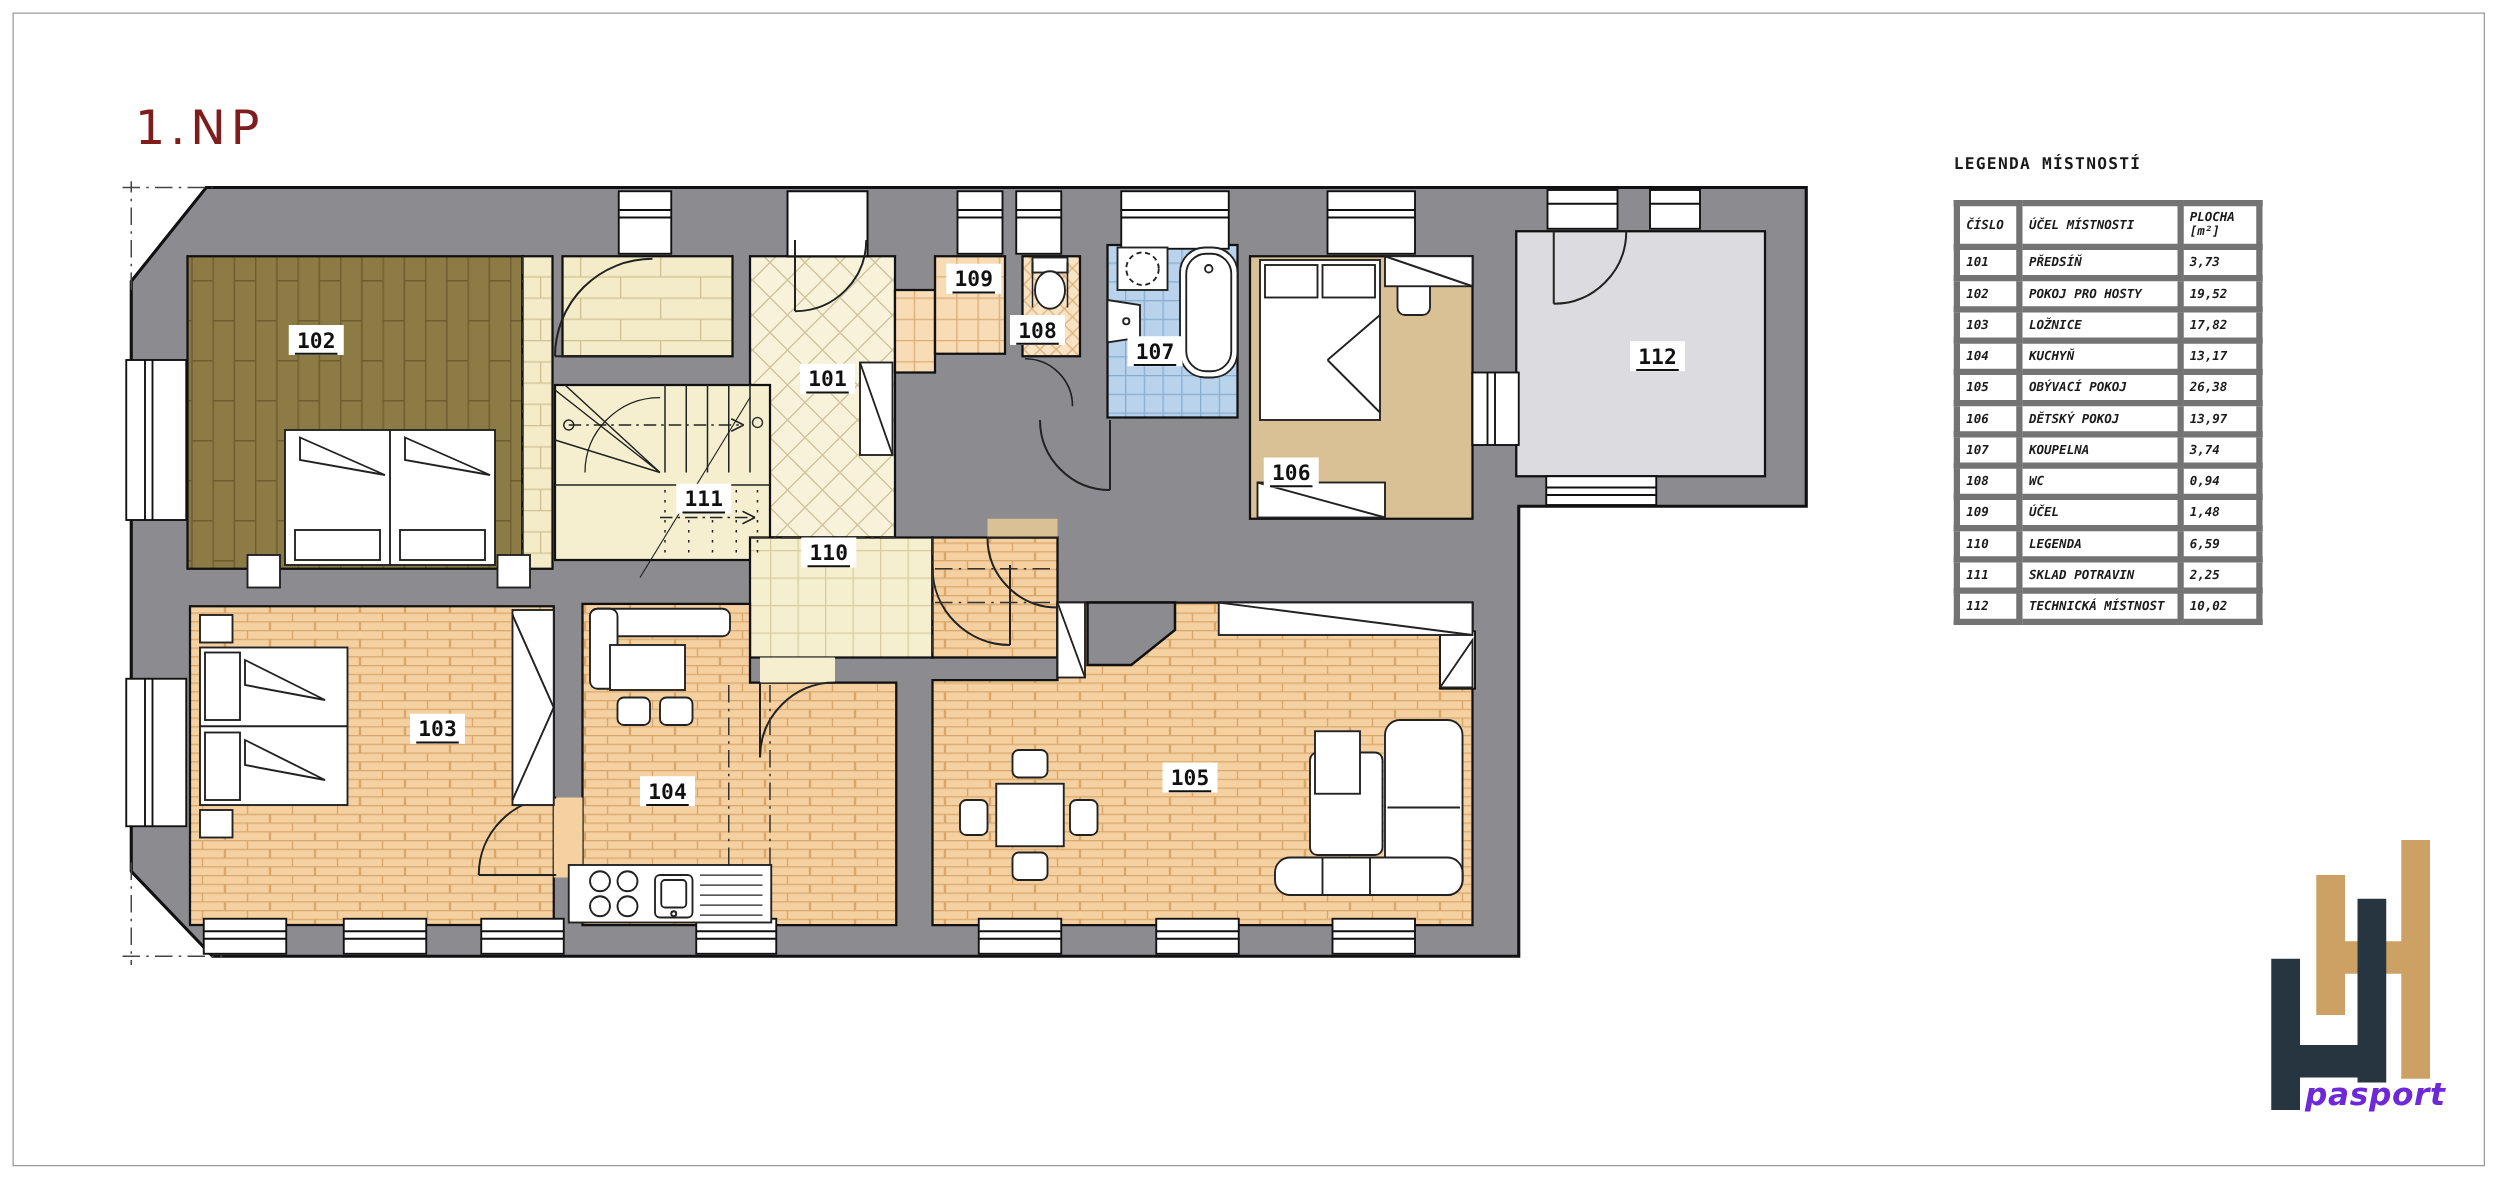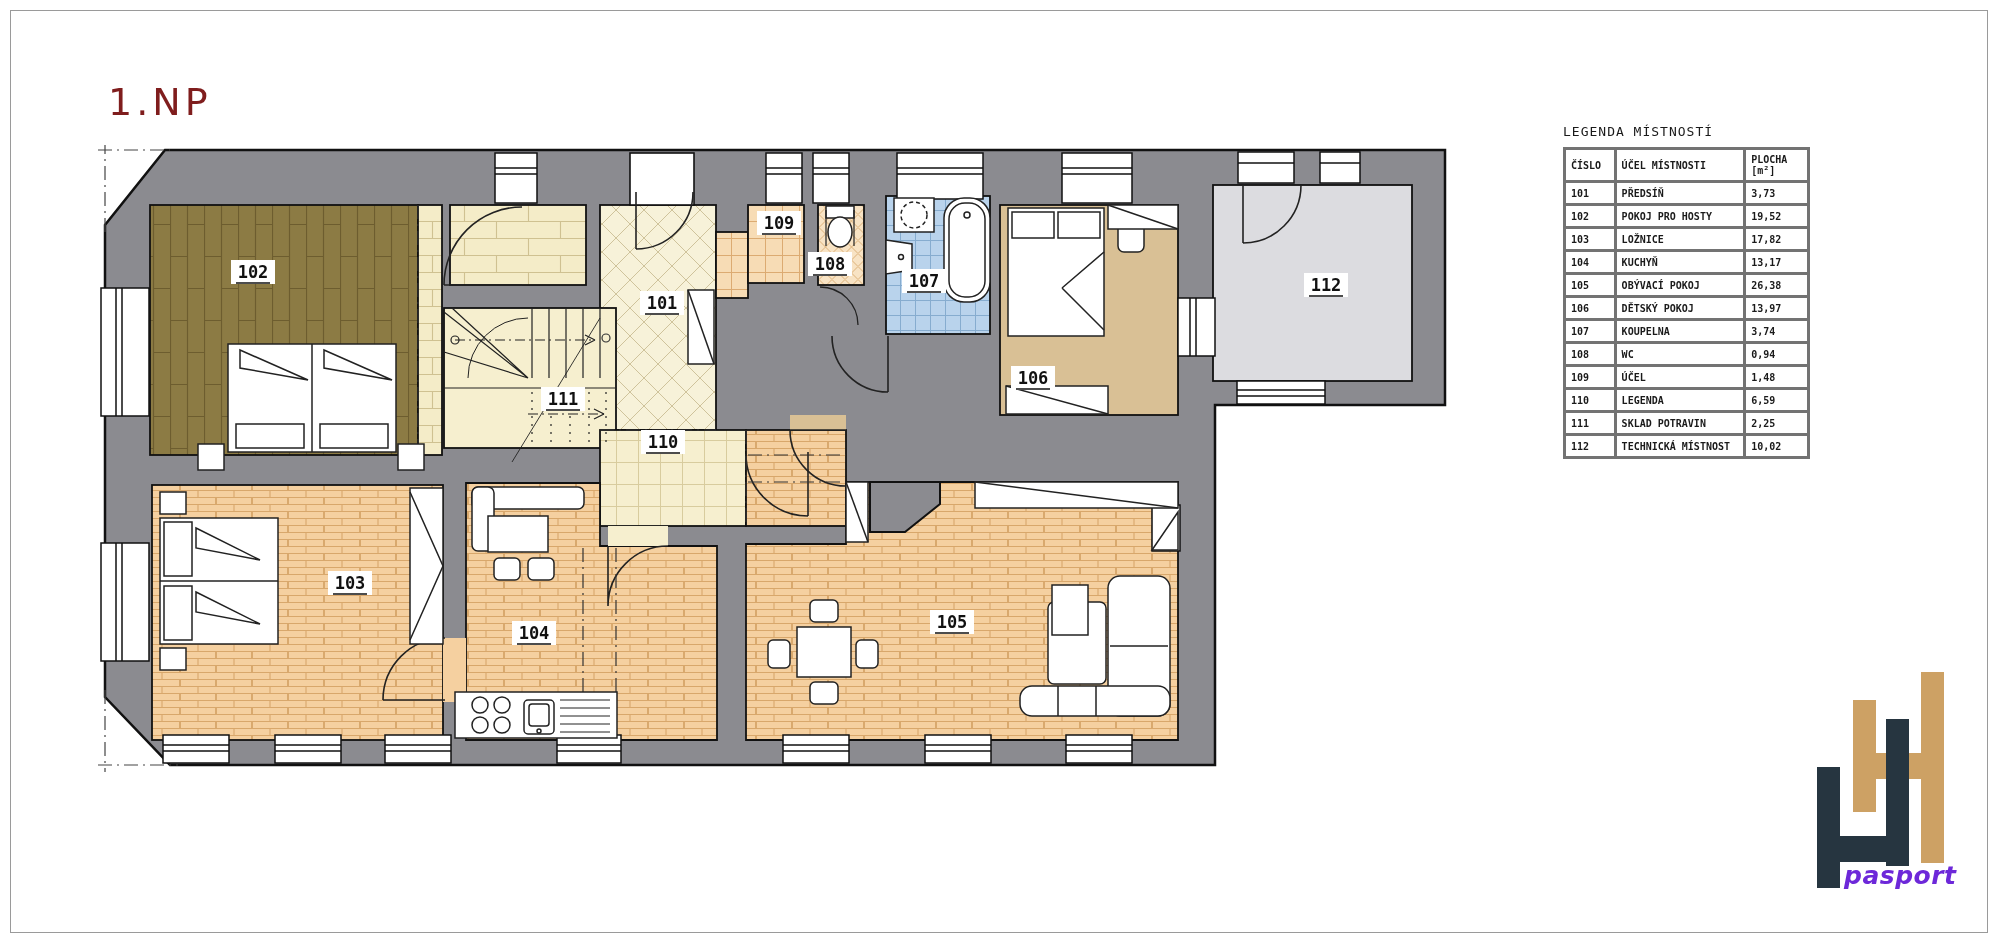--- a/index.html
+++ b/index.html
@@ -4,27 +4,27 @@
 <style>
   html,body{margin:0;padding:0;background:#fff;}
   body{width:2000px;height:943px;position:relative;overflow:hidden;
        font-family:"DejaVu Sans",sans-serif;}
   .page-frame{position:absolute;left:10px;top:10px;right:12px;bottom:10px;
        border:1.5px solid #9a9a9a;pointer-events:none;}
   .plan-title{position:absolute;left:108px;top:80px;font-size:38px;font-weight:400;
        color:#7f1d1d;letter-spacing:4px;font-family:"DejaVu Sans",sans-serif;}
   
   .legend{position:absolute;left:1563px;top:124px;width:250px;color:#1a1a1a;}
-  .legend-title{font-family:"DejaVu Sans Mono",monospace;font-size:13px;font-weight:400;
-       letter-spacing:1px;margin-bottom:8px;white-space:nowrap;}
+  .legend-title{font-family:"DejaVu Sans Mono",monospace;font-size:13px;font-weight:700;
+       letter-spacing:1px;margin-bottom:21px;white-space:nowrap;}
   table.legend-table{border-collapse:collapse;width:247px;table-layout:fixed;}
   table.legend-table th,table.legend-table td{
-       border:3px solid #737373;font-family:"DejaVu Sans Mono",monospace;
+       border:5px solid #737373;font-family:"DejaVu Sans Mono",monospace;
        font-size:10px;font-weight:700;text-align:left;padding:2px 0 2px 5px;
-       white-space:nowrap;overflow:hidden;}
+       white-space:nowrap;overflow:hidden;font-style:italic;}
   table.legend-table th{height:26px;vertical-align:middle;}
   table.legend-table td{height:16px;vertical-align:middle;}
   .col-num{width:50px;} .col-purpose{width:128px;} .col-area{width:63px;}
   
   svg.plan{position:absolute;left:0;top:0;}
   .rlabel rect{fill:#ffffff;}
   .rlabel text{font-family:"DejaVu Sans Mono",monospace;font-size:17px;font-weight:700;
        fill:#111;text-anchor:middle;}
   .rlabel line{stroke:#111;stroke-width:1.5;}
   

